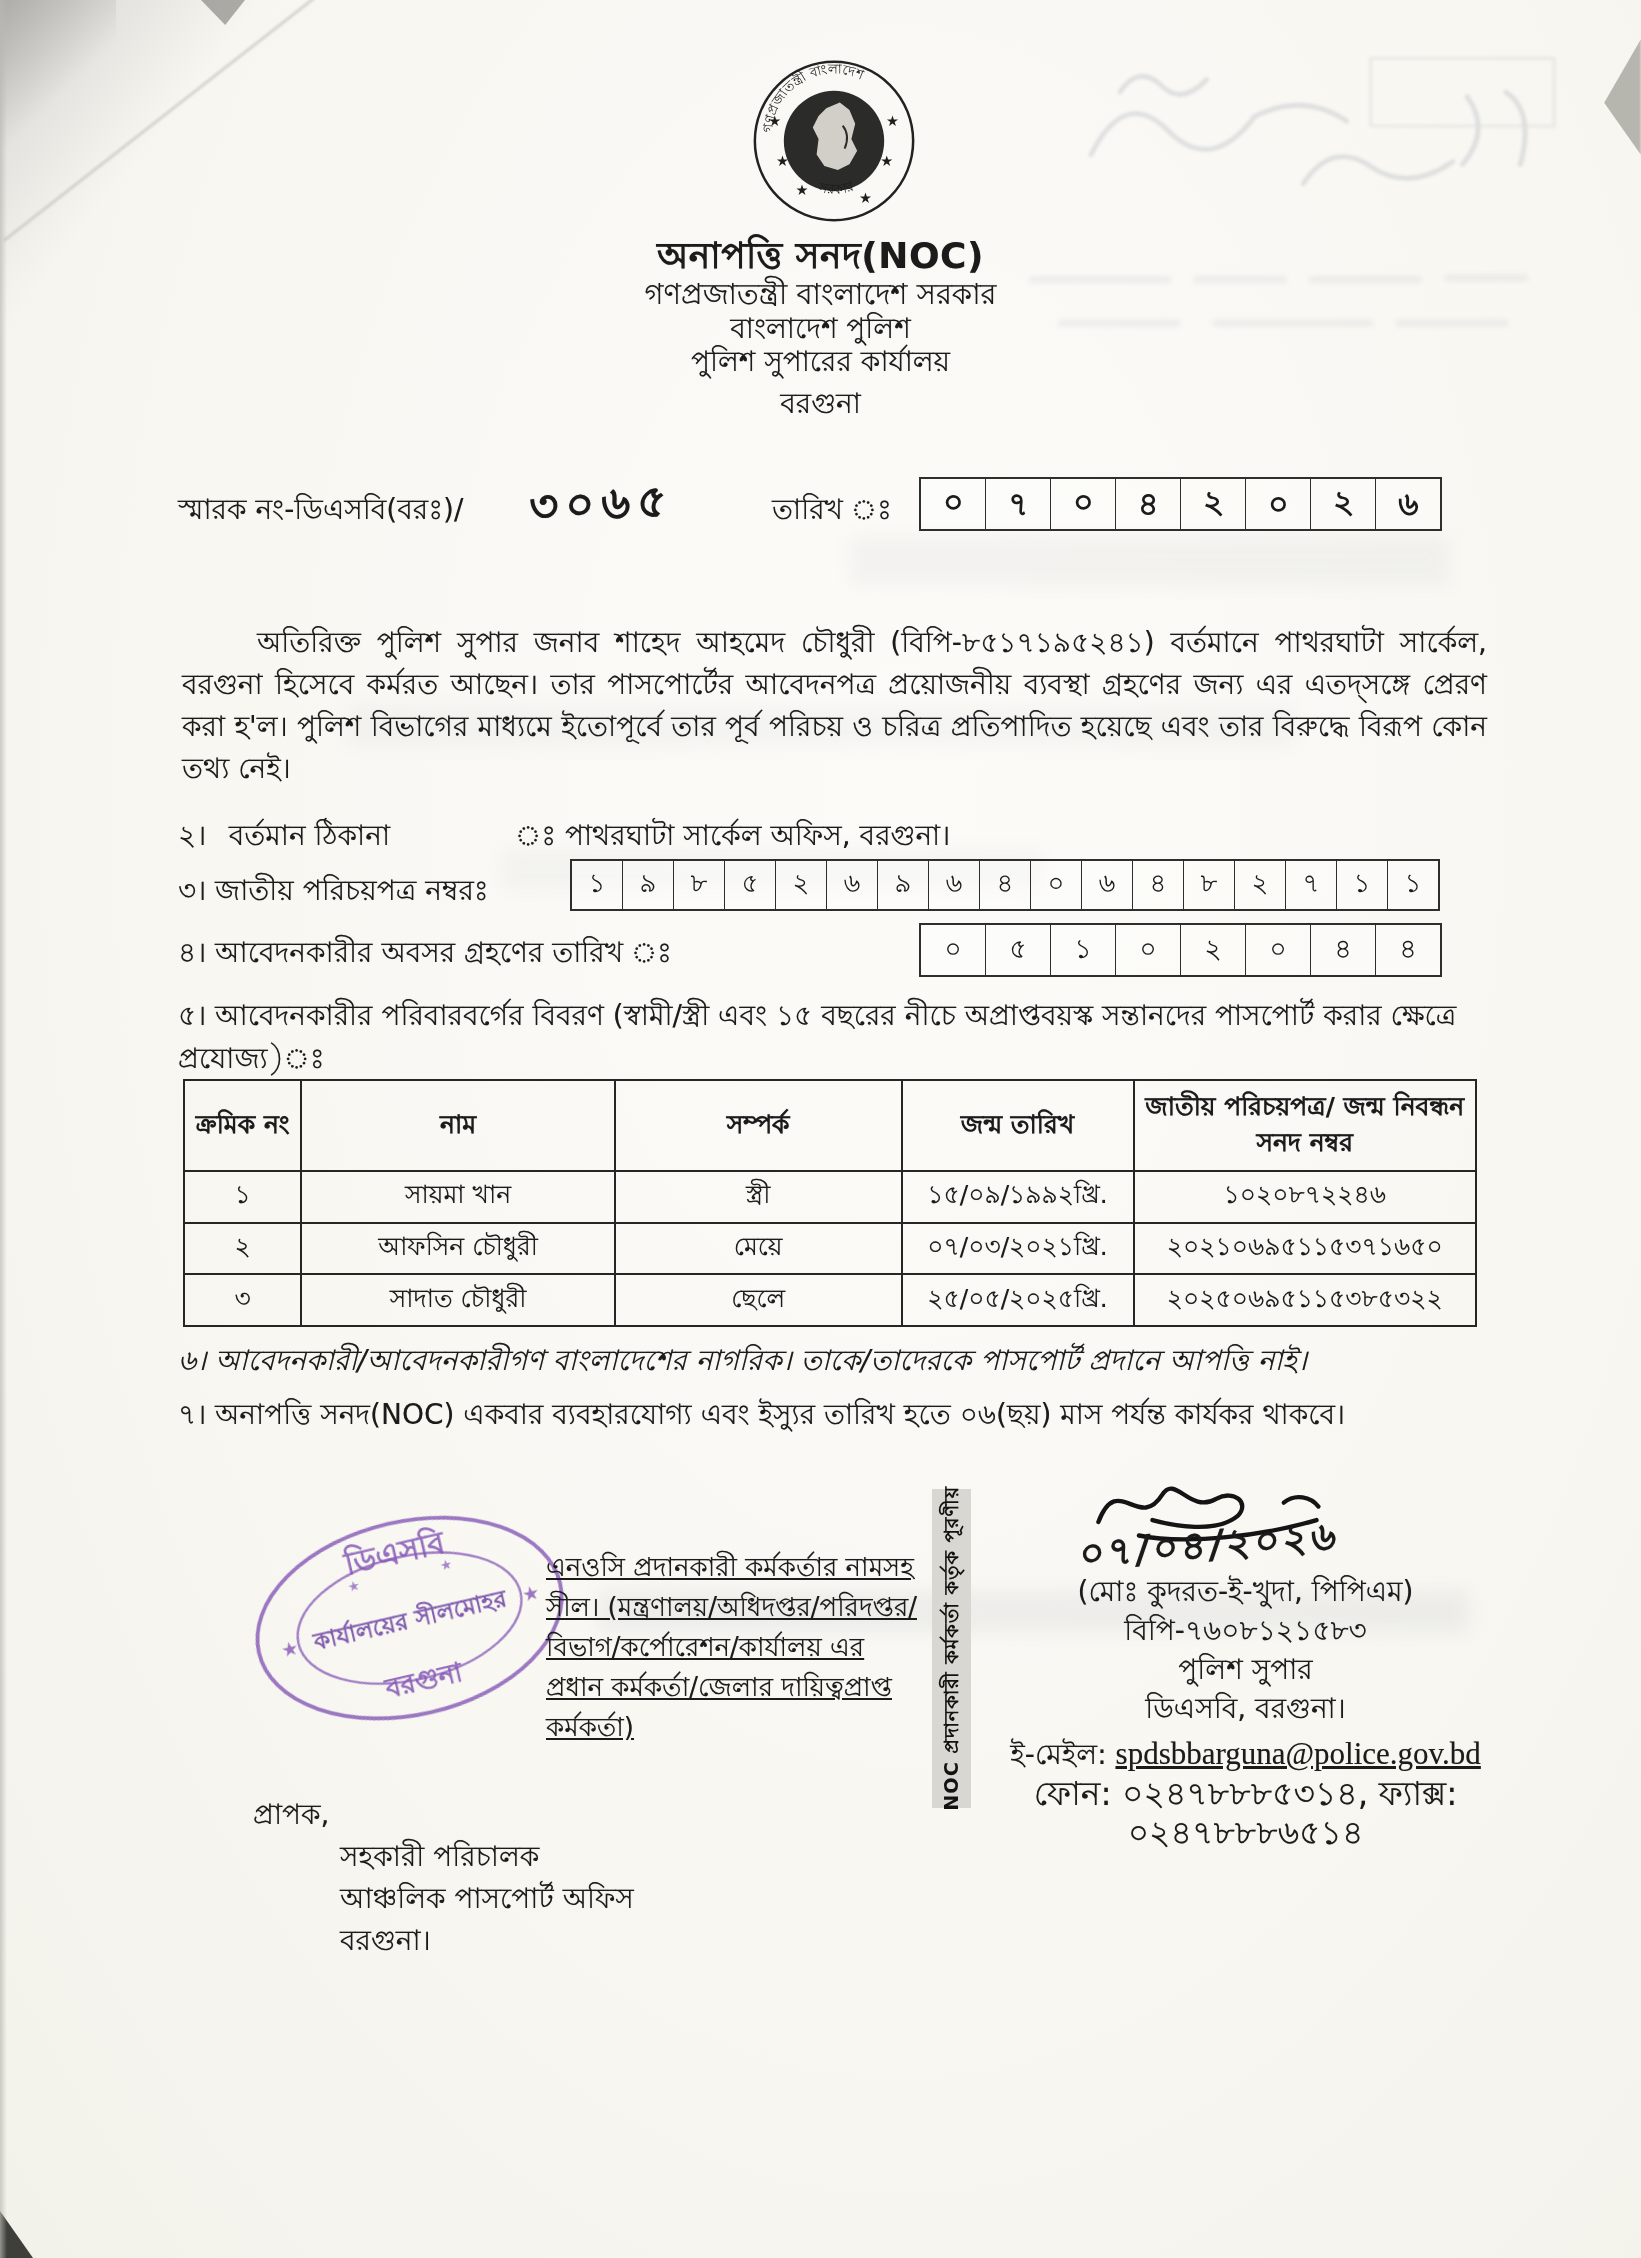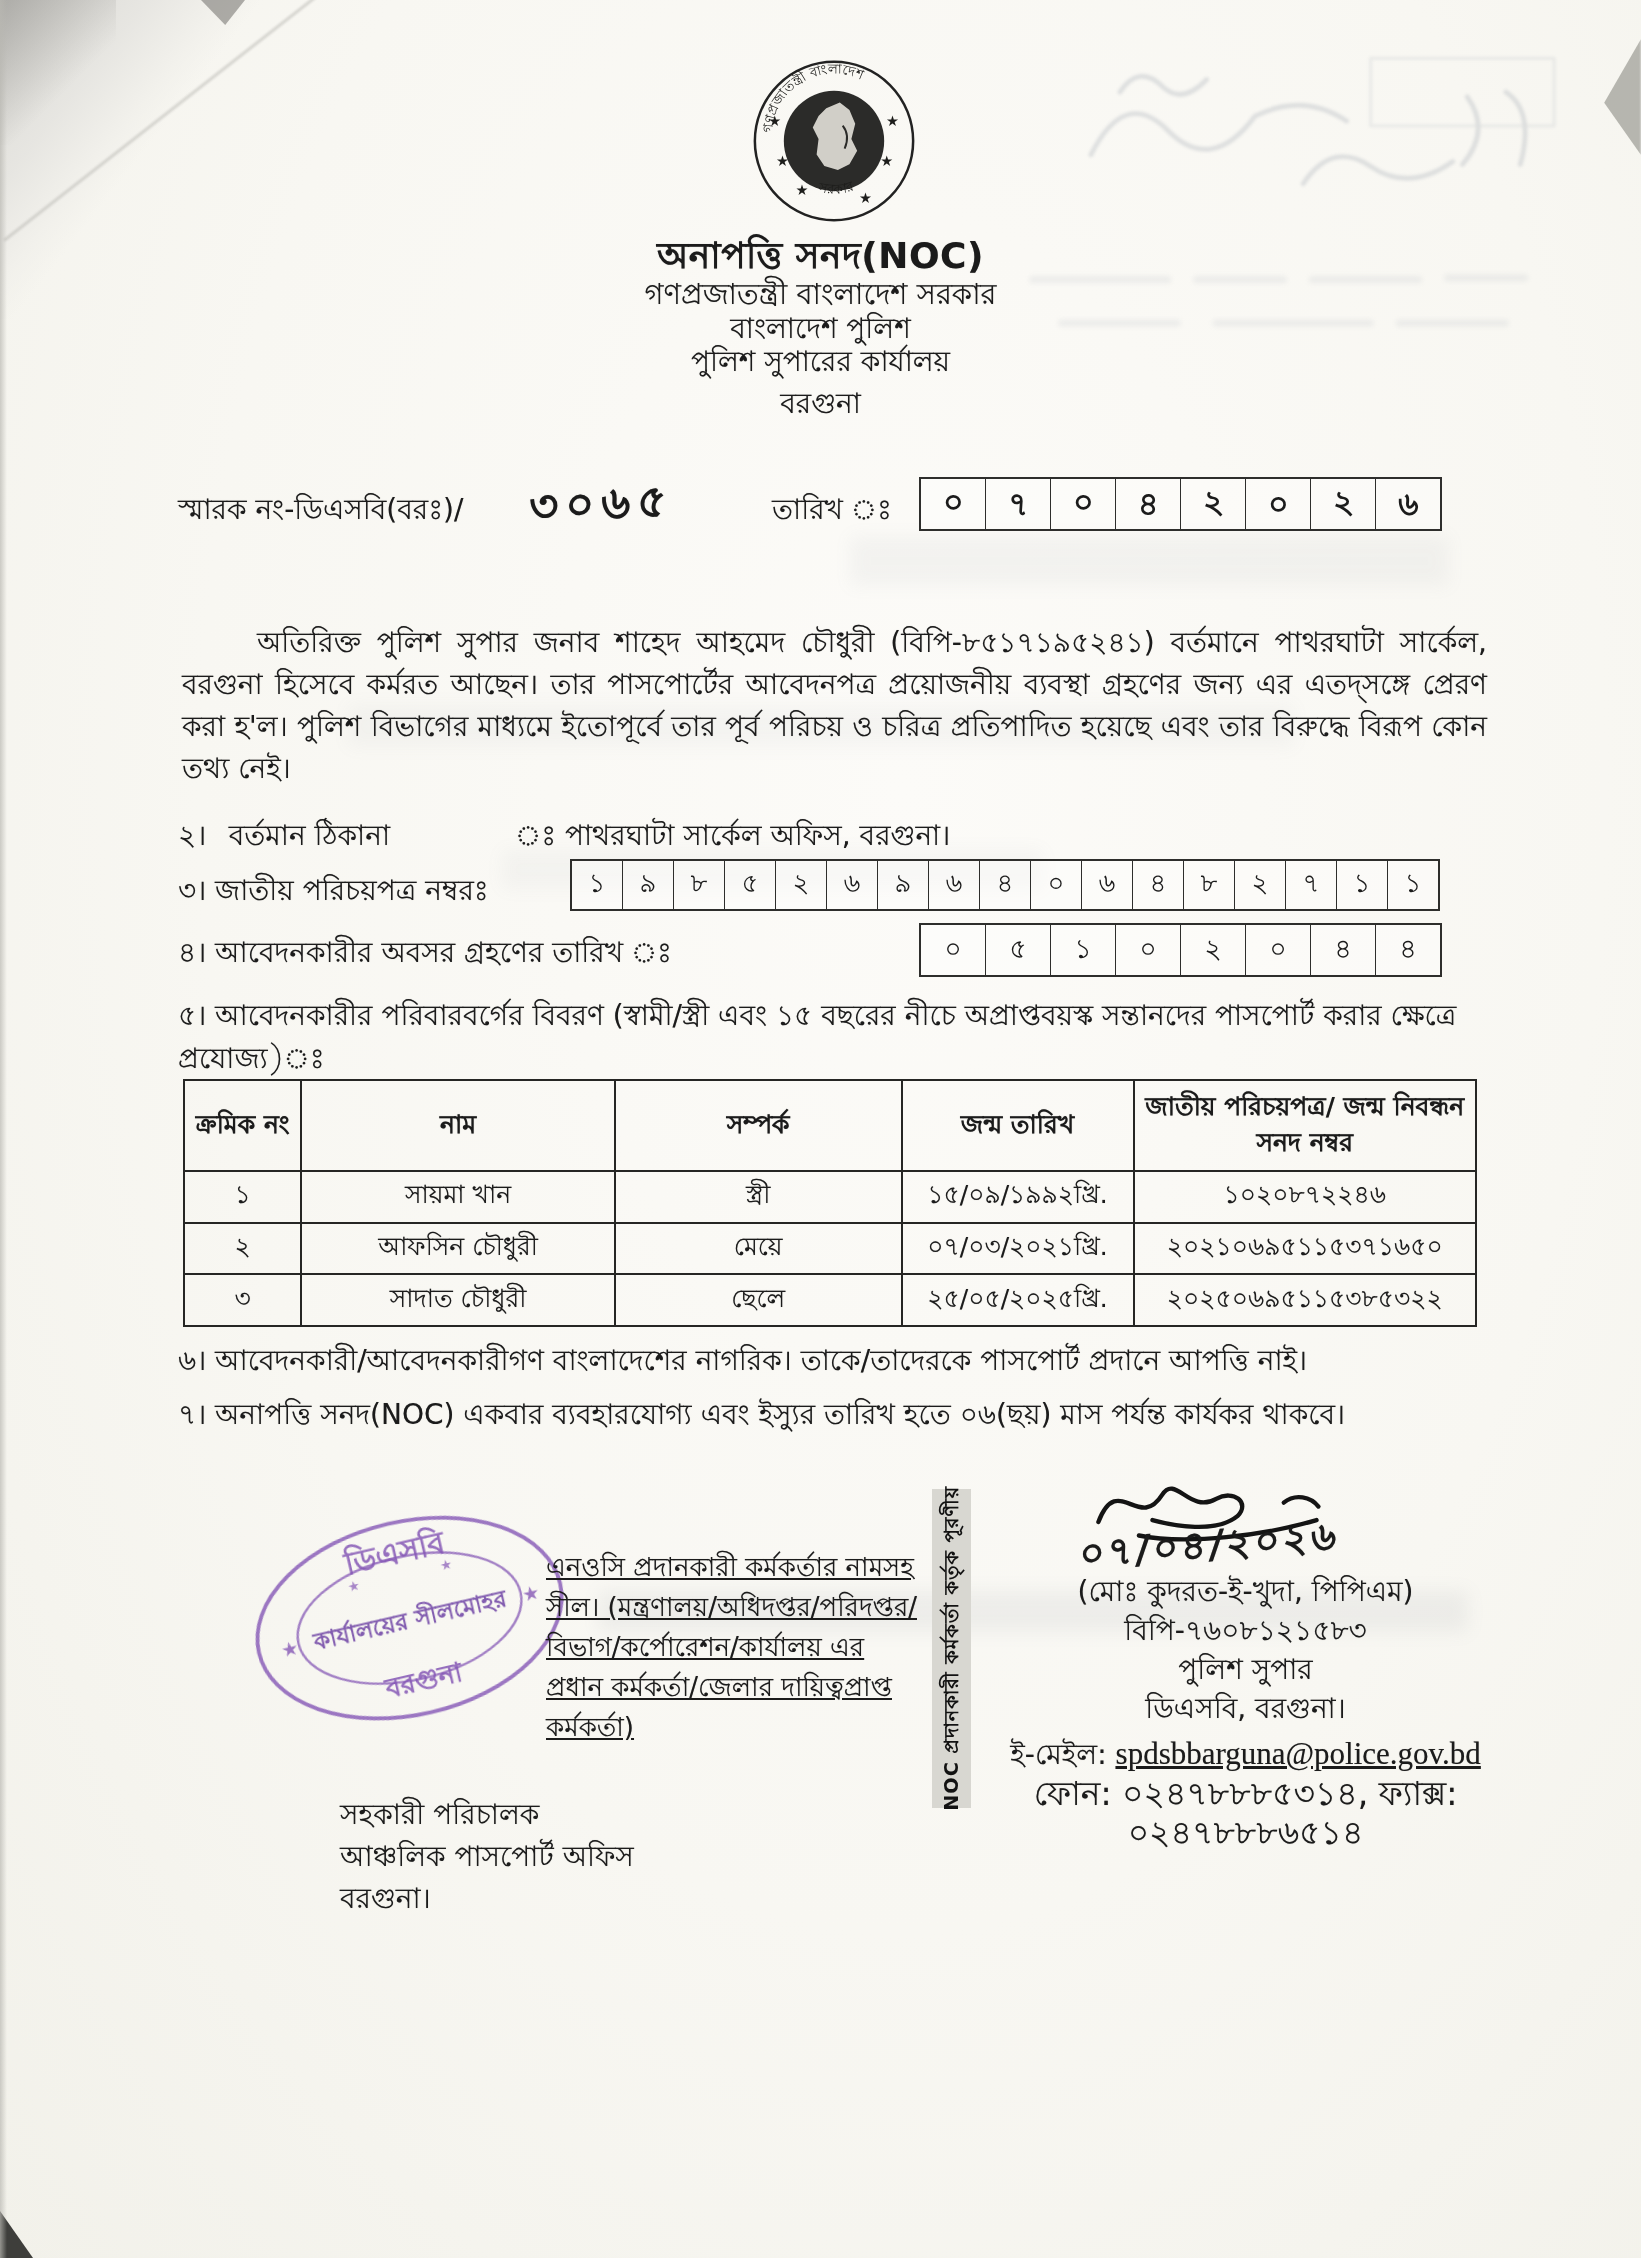--- a/index.html
+++ b/index.html
@@ -286,21 +286,21 @@
       <tr>
         <td>৩</td>
         <td>সাদাত চৌধুরী</td>
         <td>ছেলে</td>
         <td>২৫/০৫/২০২৫খ্রি.</td>
         <td>২০২৫০৬৯৫১১৫৩৮৫৩২২</td>
       </tr>
     </tbody>
   </table>
 
-  <div class="abs itemline soft" style="left:178px;top:1339px;width:1305px;">৬। আবেদনকারী/আবেদনকারীগণ বাংলাদেশের নাগরিক। তাকে/তাদেরকে পাসপোর্ট প্রদানে আপত্তি নাই।</div>
+  <div class="abs itemline soft" style="left:178px;top:1339px;width:1305px;font-style:italic;">৬। আবেদনকারী/আবেদনকারীগণ বাংলাদেশের নাগরিক। তাকে/তাদেরকে পাসপোর্ট প্রদানে আপত্তি নাই।</div>
   <div class="abs itemline soft" style="left:178px;top:1393px;width:1305px;">৭। অনাপত্তি সনদ(NOC) একবার ব্যবহারযোগ্য এবং ইস্যুর তারিখ হতে ০৬(ছয়) মাস পর্যন্ত কার্যকর থাকবে।</div>
 
   <div class="abs stampwrap" style="left:241px;top:1502px;">
     <svg width="338" height="232" viewBox="0 0 350 240">
       <ellipse cx="175" cy="120" rx="160" ry="100" fill="none" stroke="#7b49b0" stroke-width="4" opacity=".8"></ellipse>
       <ellipse cx="175" cy="120" rx="118" ry="64" fill="none" stroke="#7b49b0" stroke-width="2.5" opacity=".75"></ellipse>
       <text x="175" y="62" text-anchor="middle" font-size="32" font-weight="bold" fill="#7b49b0" opacity=".85">ডিএসবি</text>
       <text x="175" y="130" text-anchor="middle" font-size="24" font-weight="bold" fill="#6a3da2" opacity=".9">কার্যালয়ের সীলমোহর</text>
       <text x="175" y="196" text-anchor="middle" font-size="28" font-weight="bold" fill="#7b49b0" opacity=".85">বরগুনা</text>
       <text x="38" y="130" font-size="20" fill="#7b49b0" opacity=".8">★</text>
@@ -338,19 +338,20 @@
     <div>পুলিশ সুপার</div>
     <div>ডিএসবি, বরগুনা।</div>
     <div style="margin-top:6px;">
       <span>ই-মেইল:</span>
       <span class="email-url">spdsbbarguna@police.gov.bd</span>
     </div>
     <div class="phone">ফোন: ০২৪৭৮৮৮৫৩১৪, ফ্যাক্স: ০২৪৭৮৮৮৬৫১৪</div>
   </div>
 
   <div class="abs recipient soft" style="left:253px;top:1794px;">
+    <div>প্রাপক,</div>
     <div style="margin-left:87px;">সহকারী পরিচালক</div>
     <div style="margin-left:87px;">আঞ্চলিক পাসপোর্ট অফিস</div>
     <div style="margin-left:87px;">বরগুনা।</div>
   </div>
 
 </div>
 
 
 </body></html>

